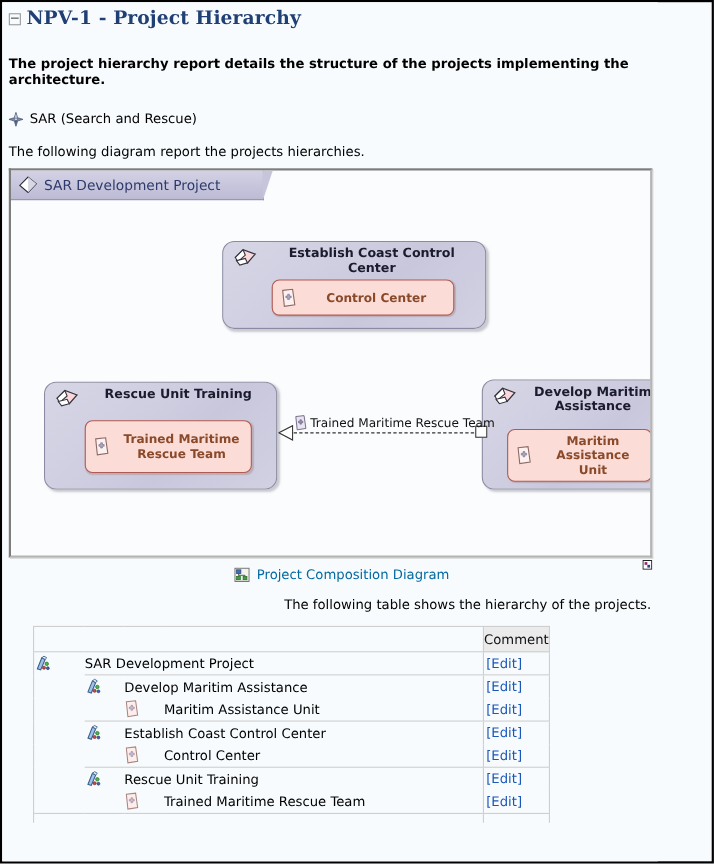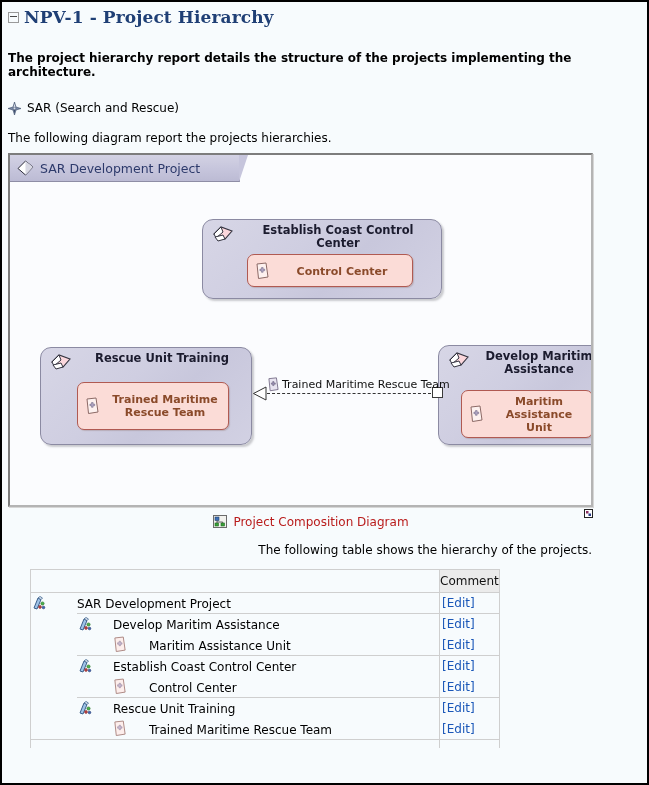--- a/index.html
+++ b/index.html
@@ -115,22 +115,22 @@
   }
   .conn-label{
     position:absolute;left:258px;top:380px;display:flex;align-items:center;gap:2px;
     font-size:11px;color:#111;background:transparent;white-space:nowrap;
   }
 
   .resize-marker{position:absolute;right:2px;bottom:2px;width:9px;height:9px;}
 
   
   .caption{
-    margin-top:8px;display:flex;align-items:flex-start;justify-content:center;gap:6px;
-    font-size:12px;color:#b91c1c;
+    margin-top:8px;display:flex;align-items:flex-end;justify-content:center;gap:6px;
+    font-size:12px;color:#0369a1;
   }
   .caption-wrap{padding-left:22px;}
 
   
   .tbl-wrap{margin:12px 0 0 28px;}
   table.hier{border-collapse:collapse;font-size:12px;}
   table.hier td,table.hier th{padding:0;}
   .cell{height:21px;vertical-align:middle;}
   .hdr-blank{border-left:1px solid #cfcfcf;border-top:1px solid #cfcfcf;}
   .hdr-comment{

